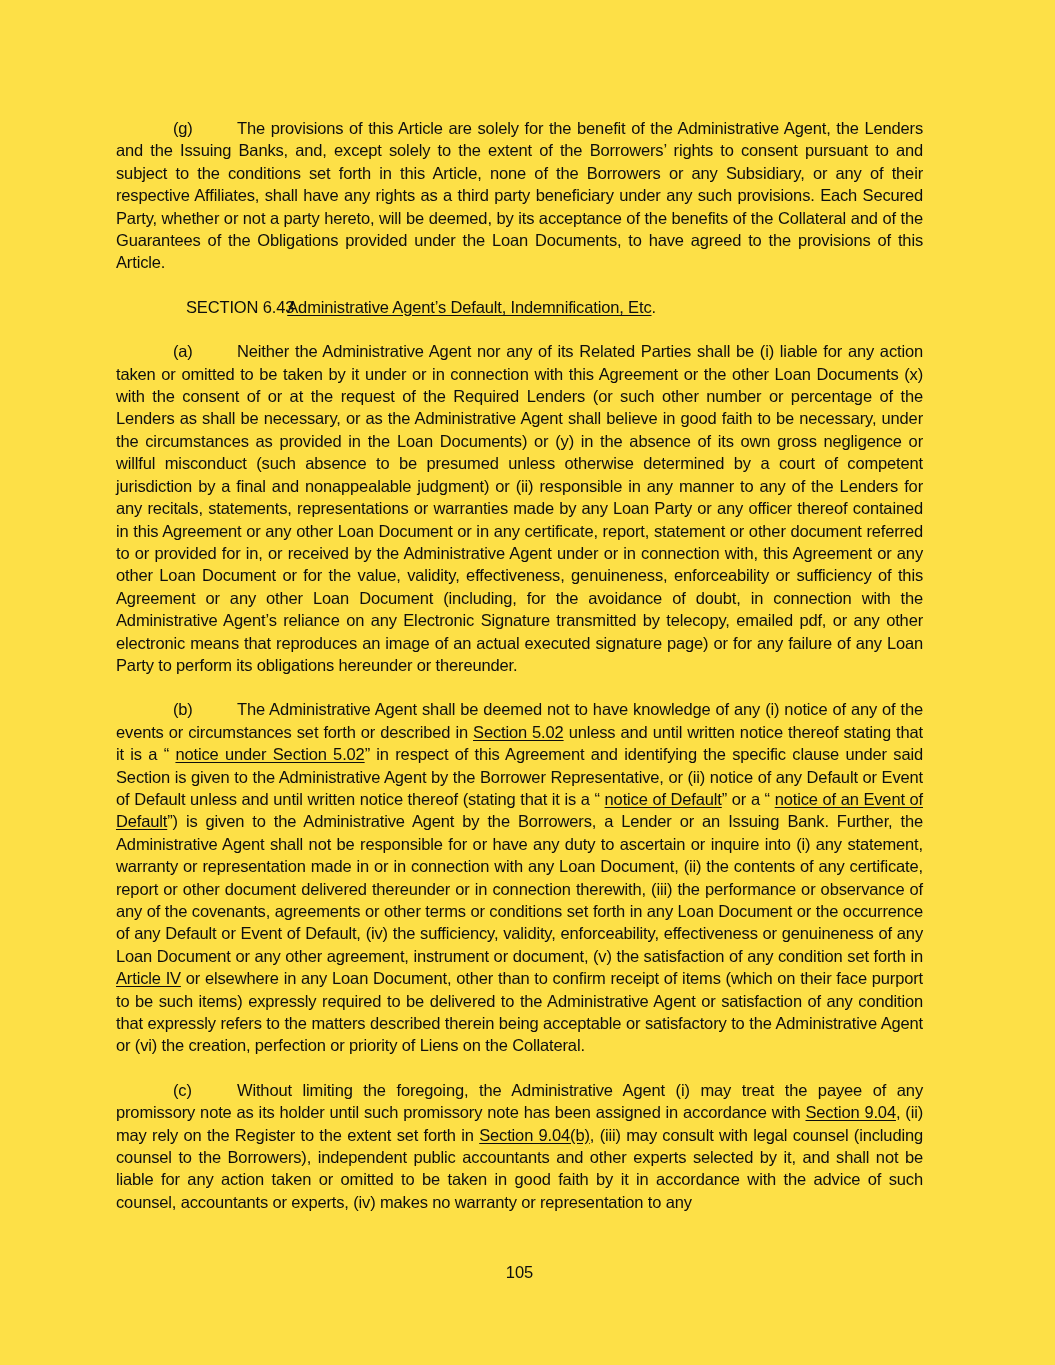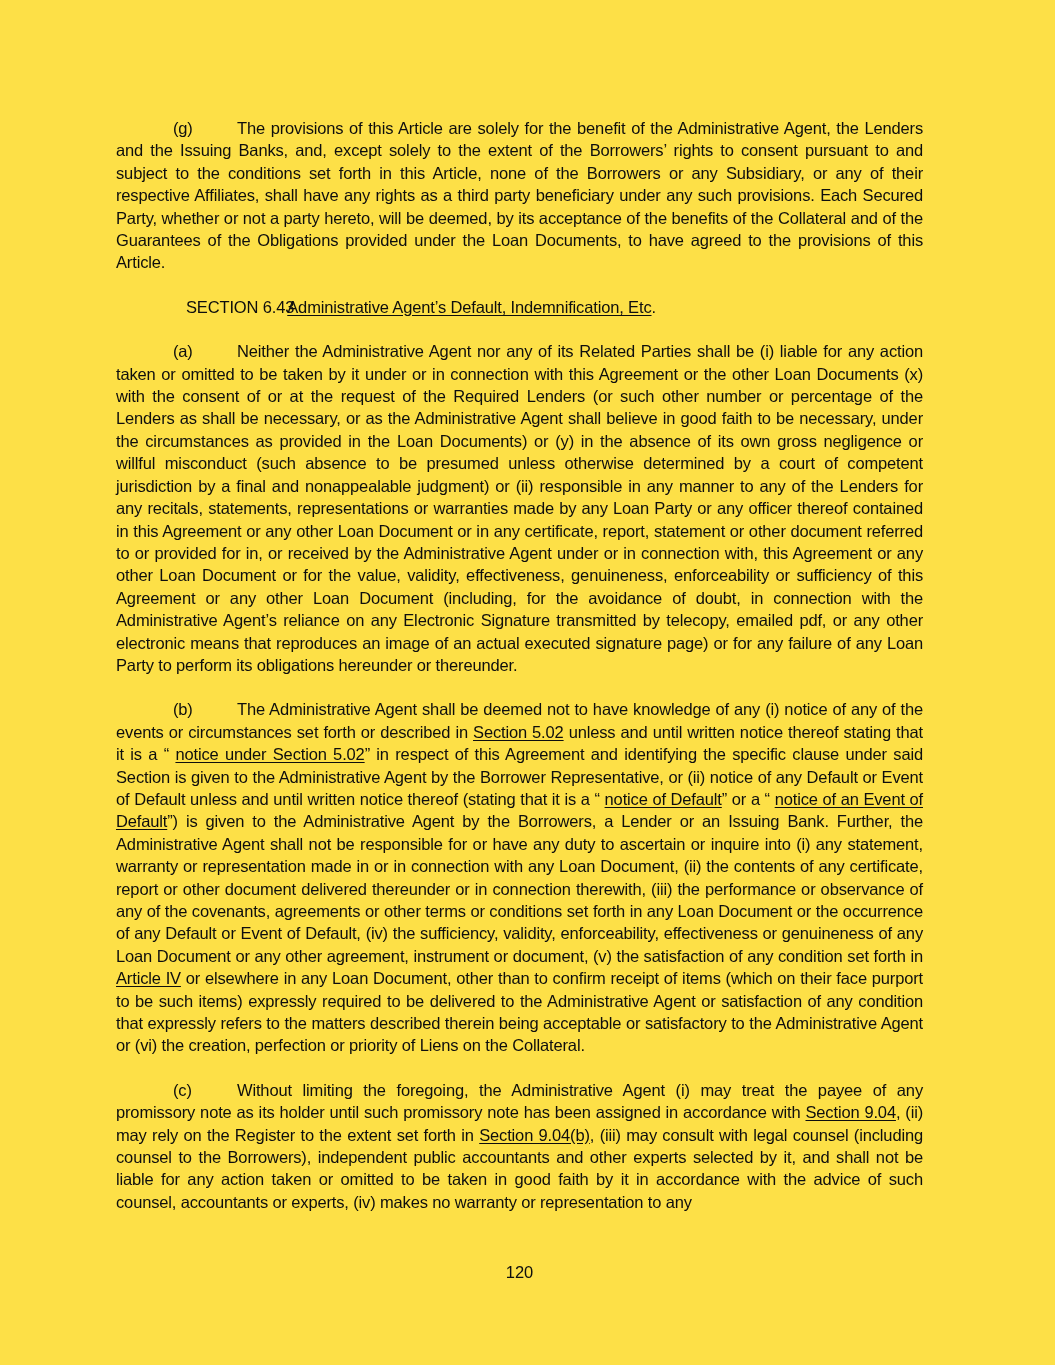--- a/index.html
+++ b/index.html
@@ -63,14 +63,14 @@
 <body>
 
 <div class="page">
   <div class="content">
     <p class="para body"><span class="plabel">(g)</span><span>The provisions of this Article are solely for the benefit of the Administrative Agent, the Lenders and the Issuing Banks, and, except solely to the extent of the Borrowers’ rights to consent pursuant to and subject to the conditions set forth in this Article, none of the Borrowers or any Subsidiary, or any of their respective Affiliates, shall have any rights as a third party beneficiary under any such provisions. Each Secured Party, whether or not a party hereto, will be deemed, by its acceptance of the benefits of the Collateral and of the Guarantees of the Obligations provided under the Loan Documents, to have agreed to the provisions of this Article.</span></p>
     <p class="para heading"><span class="plabel">SECTION 6.43</span><span class="u">Administrative Agent’s Default, Indemnification, Etc</span><span>.</span></p>
     <p class="para body"><span class="plabel">(a)</span><span>Neither the Administrative Agent nor any of its Related Parties shall be (i) liable for any action taken or omitted to be taken by it under or in connection with this Agreement or the other Loan Documents (x) with the consent of or at the request of the Required Lenders (or such other number or percentage of the Lenders as shall be necessary, or as the Administrative Agent shall believe in good faith to be necessary, under the circumstances as provided in the Loan Documents) or (y) in the absence of its own gross negligence or willful misconduct (such absence to be presumed unless otherwise determined by a court of competent jurisdiction by a final and nonappealable judgment) or (ii) responsible in any manner to any of the Lenders for any recitals, statements, representations or warranties made by any Loan Party or any officer thereof contained in this Agreement or any other Loan Document or in any certificate, report, statement or other document referred to or provided for in, or received by the Administrative Agent under or in connection with, this Agreement or any other Loan Document or for the value, validity, effectiveness, genuineness, enforceability or sufficiency of this Agreement or any other Loan Document (including, for the avoidance of doubt, in connection with the Administrative Agent’s reliance on any Electronic Signature transmitted by telecopy, emailed pdf, or any other electronic means that reproduces an image of an actual executed signature page) or for any failure of any Loan Party to perform its obligations hereunder or thereunder.</span></p>
     <p class="para body"><span class="plabel">(b)</span><span>The Administrative Agent shall be deemed not to have knowledge of any (i) notice of any of the events or circumstances set forth or described in </span><span class="u">Section 5.02</span><span> unless and until written notice thereof stating that it is a “ </span><span class="u">notice under Section 5.02</span><span>” in respect of this Agreement and identifying the specific clause under said Section is given to the Administrative Agent by the Borrower Representative, or (ii) notice of any Default or Event of Default unless and until written notice thereof (stating that it is a “ </span><span class="u">notice of Default</span><span>” or a “ </span><span class="u">notice of an Event of Default</span><span>”) is given to the Administrative Agent by the Borrowers, a Lender or an Issuing Bank.  Further, the Administrative Agent shall not be responsible for or have any duty to ascertain or inquire into (i) any statement, warranty or representation made in or in connection with any Loan Document, (ii) the contents of any certificate, report or other document delivered thereunder or in connection therewith, (iii) the performance or observance of any of the covenants, agreements or other terms or conditions set forth in any Loan Document or the occurrence of any Default or Event of Default, (iv) the sufficiency, validity, enforceability, effectiveness or genuineness of any Loan Document or any other agreement, instrument or document, (v) the satisfaction of any condition set forth in </span><span class="u">Article IV</span><span> or elsewhere in any Loan Document, other than to confirm receipt of items (which on their face purport to be such items) expressly required to be delivered to the Administrative Agent or satisfaction of any condition that expressly refers to the matters described therein being acceptable or satisfactory to the Administrative Agent or (vi) the creation, perfection or priority of Liens on the Collateral.</span></p>
     <p class="para body"><span class="plabel">(c)</span><span>Without limiting the foregoing, the Administrative Agent (i) may treat the payee of any promissory note as its holder until such promissory note has been assigned in accordance with </span><span class="u">Section 9.04</span><span>, (ii) may rely on the Register to the extent set forth in </span><span class="u">Section 9.04(b)</span><span>, (iii) may consult with legal counsel (including counsel to the Borrowers), independent public accountants and other experts selected by it, and shall not be liable for any action taken or omitted to be taken in good faith by it in accordance with the advice of such counsel, accountants or experts, (iv) makes no warranty or representation to any</span></p>
   </div>
-  <div class="footer">120</div>
+  <div class="footer">105</div>
 </div>
 
 </body></html>

